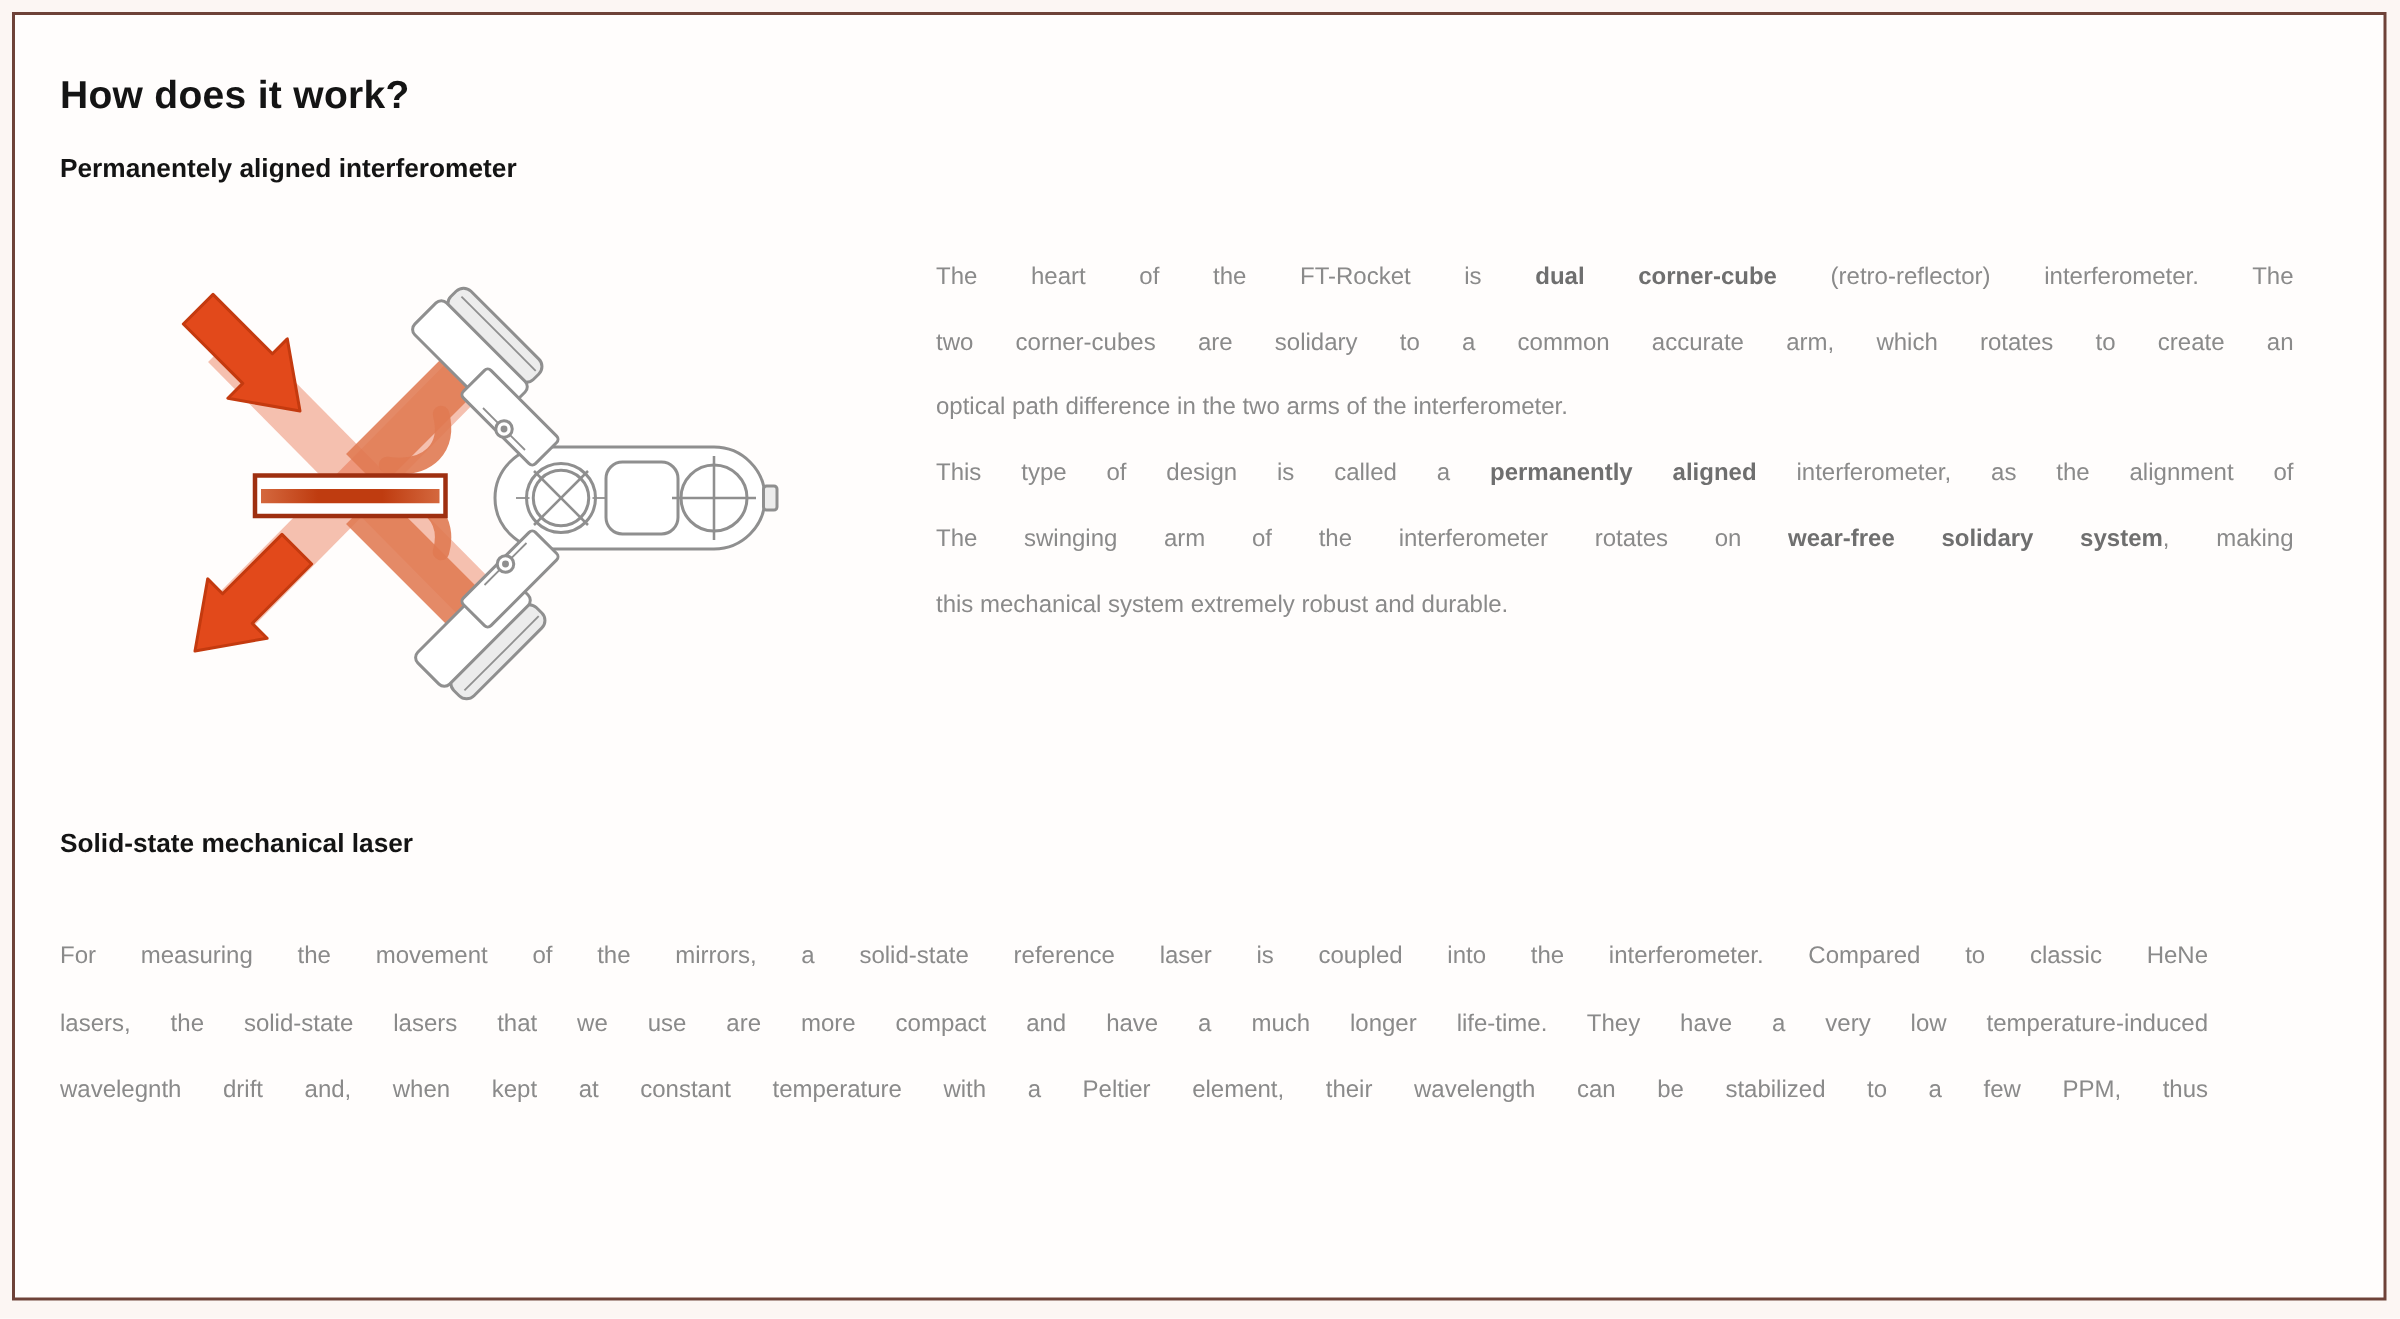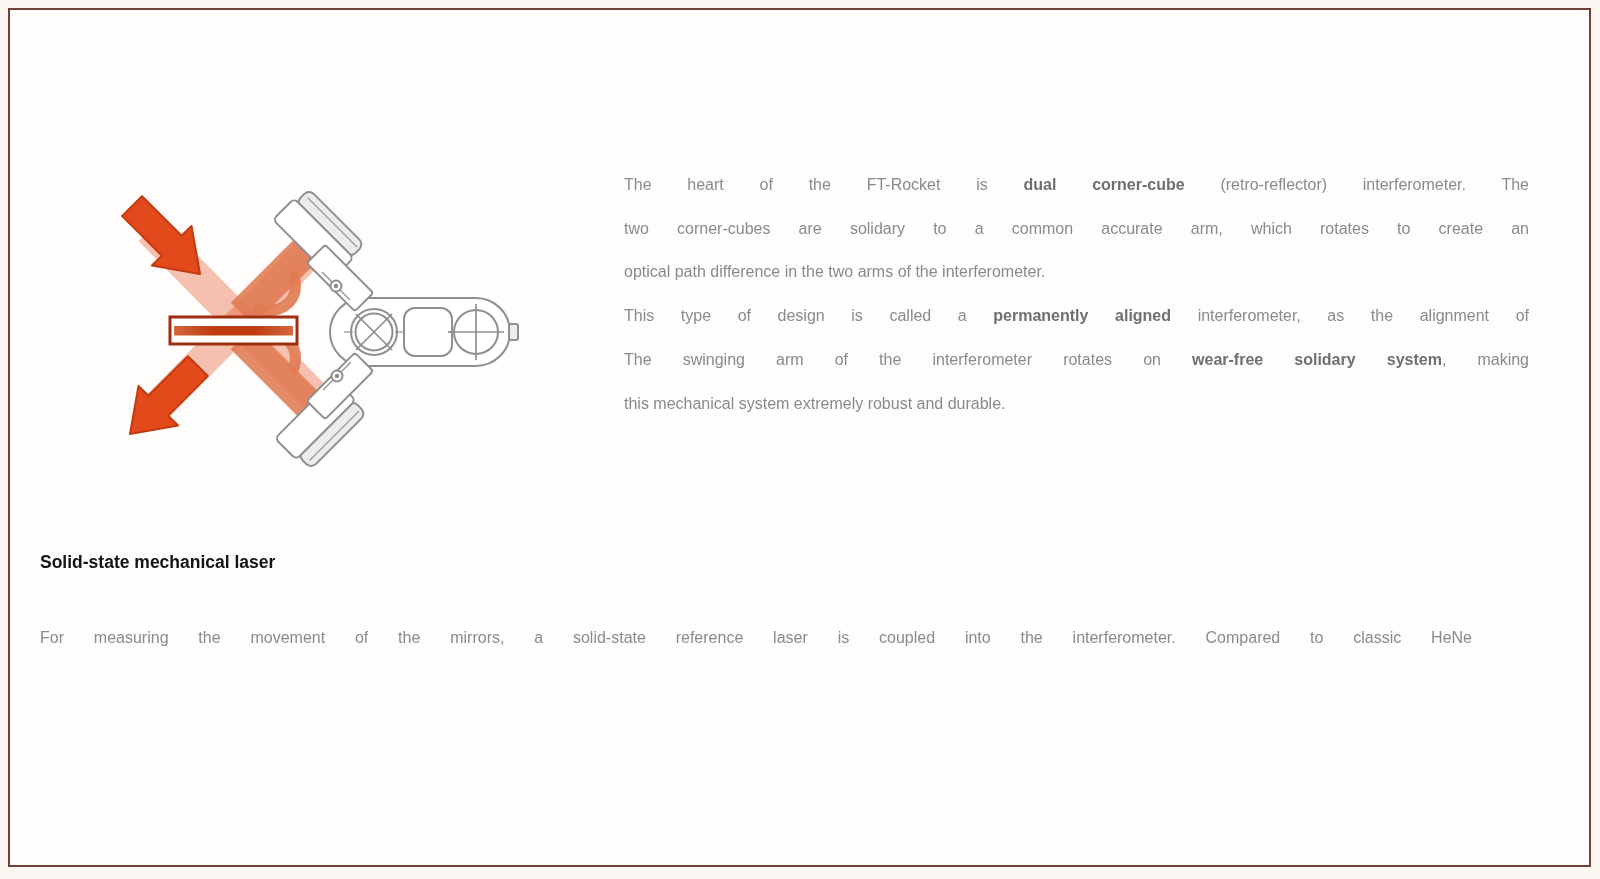--- a/index.html
+++ b/index.html
@@ -61,21 +61,23 @@
   .mech .cap{fill:#ececec;stroke:var(--drawing-grey);stroke-width:2;}
   .mech .thin{stroke:var(--drawing-grey);stroke-width:1.2;}
   .mech .thin2{stroke:var(--drawing-grey);stroke-width:1.7;fill:none;}
   .arrow{fill:var(--accent-orange);stroke:#c43a0f;stroke-width:2;stroke-linejoin:round;}
 </style>
 </head>
 <body>
 
 <div class="frame">
 
+  <div class="h1">How does it work?</div>
 
+  <div class="h2 first">Permanentely aligned interferometer</div>
 
   <svg class="diagram" viewBox="0 0 480 330" aria-hidden="true">
     <defs>
       <linearGradient id="stripeGrad" x1="0" y1="0" x2="1" y2="0">
         <stop offset="0" stop-color="#d4683e"></stop>
         <stop offset="0.32" stop-color="#bf3c10"></stop>
         <stop offset="0.68" stop-color="#bf3c10"></stop>
         <stop offset="1" stop-color="#d4683e"></stop>
       </linearGradient>
     </defs>
@@ -163,15 +165,17 @@
       <div class="tline"><span>optical path difference in the two arms of the interferometer.</span></div>
       <div class="tline just"><span>This type of design is called a </span><span class="b">permanently aligned</span><span> interferometer, as the alignment of</span></div>
       <div class="tline just"><span>The swinging arm of the interferometer rotates on </span><span class="b">wear-free solidary system</span><span>, making</span></div>
       <div class="tline"><span>this mechanical system extremely robust and durable.</span></div>
     </div>
 
   <div class="h2 second">Solid-state mechanical laser</div>
 
   <div class="textcol bottom">
       <div class="tline just"><span>For measuring the movement of the mirrors, a solid-state reference laser is coupled into the interferometer. Compared to classic HeNe</span></div>
+      <div class="tline just"><span>lasers, the solid-state lasers that we use are more compact and have a much longer life-time. They have a very low temperature-induced</span></div>
+      <div class="tline just"><span>wavelegnth drift and, when kept at constant temperature with a Peltier element, their wavelength can be stabilized to a few PPM, thus</span></div>
     </div>
 
 </div>
 
 </body></html>

